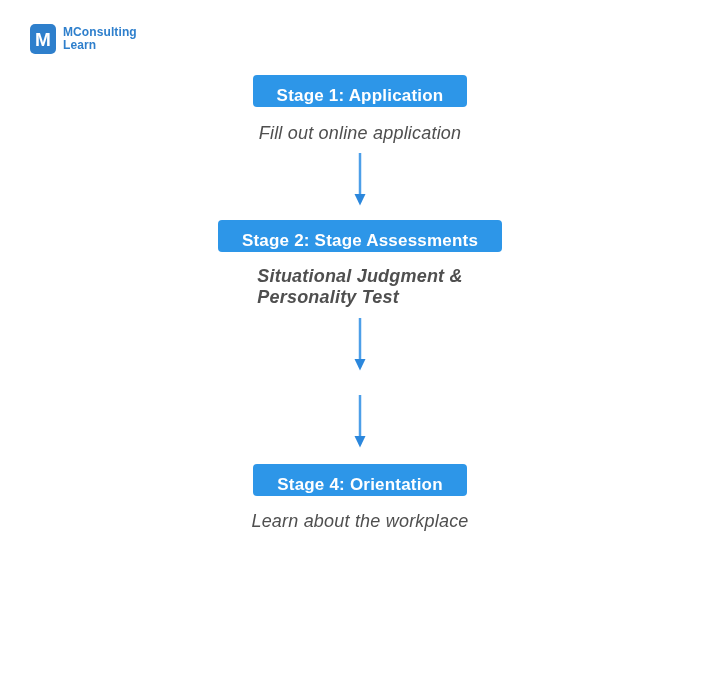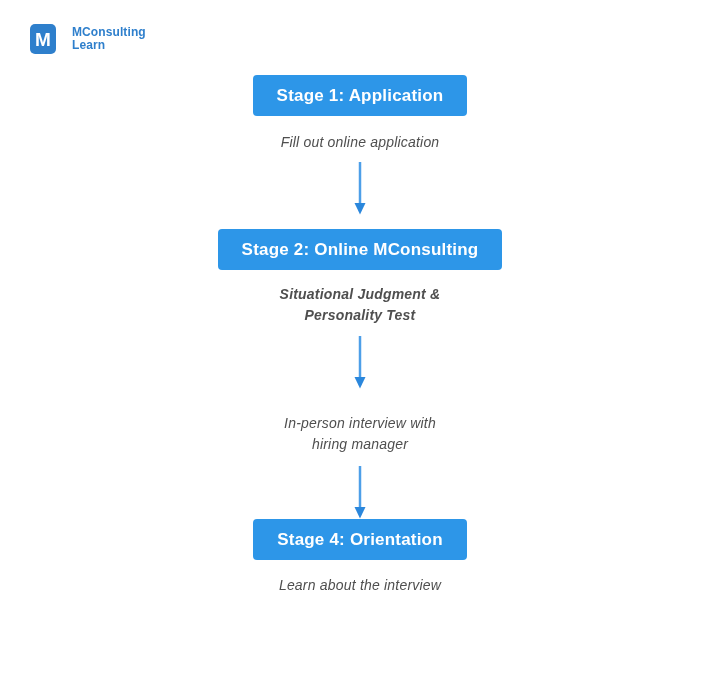--- a/index.html
+++ b/index.html
@@ -34,21 +34,21 @@
     border-radius: 5px;
     display: flex;
     align-items: center;
     justify-content: center;
     color: #ffffff;
     font-weight: bold;
     font-size: 19px;
     line-height: 1;
   }
   .logo-text {
-    margin-left: 16px;
+    margin-left: 7px;
     margin-top: 2px;
     display: flex;
     flex-direction: column;
     color: var(--logo-blue, #2E7FCC);
     font-weight: bold;
     font-size: 12px;
     line-height: 13px;
     letter-spacing: 0.1px;
   }
   
@@ -61,46 +61,45 @@
   .stage {
     display: flex;
     flex-direction: column;
     align-items: center;
   }
   .stage-button {
     background: var(--button-blue, #2D96E8);
     color: #ffffff;
     font-weight: bold;
     font-size: 17px;
-    height: 41px;
+    height: 32px;
     line-height: 41px;
     padding: 0 24px;
     border-radius: 4px;
     letter-spacing: 0.2px;
     white-space: nowrap;
   }
   .stage-subtitle {
     margin: 0;
     font-style: italic;
     color: var(--subtitle-gray, #4F4F4F);
-    font-size: 14px;
+    font-size: 18px;
     line-height: 21px;
-    text-align: center;
     white-space: pre-line;
     letter-spacing: 0.2px;
   }
   .stage-1 .stage-subtitle { margin-top: 16px; }
   .arrow-1 { margin-top: 8px; }
   .stage-2 { margin-top: 14px; }
   .stage-2 .stage-subtitle { margin-top: 14px; font-weight: bold; }
   .arrow-2 { margin-top: 9px; }
   .stage-3 { margin-top: 13px; }
   .stage-3 .stage-subtitle { margin-top: 11px; }
   .arrow-3 { margin-top: 10px; }
-  .stage-4 { }
+  .stage-4 { margin-top: 16px; }
   .stage-4 .stage-subtitle { margin-top: 15px; }
   
   .arrow-line {
     stroke: var(--arrow-line-blue, #4D9FE8);
     stroke-width: 2.5;
   }
   .arrow-head {
     fill: var(--arrow-head-blue, #2B87DC);
   }
 </style>
@@ -125,39 +124,37 @@
       <div class="stage-button">Stage 1: Application</div>
       <p class="stage-subtitle">Fill out online application</p>
     </section>
 
     <svg class="arrow arrow-1" width="16" height="54" viewBox="0 0 16 54" aria-hidden="true">
       <line class="arrow-line" x1="8" y1="1" x2="8" y2="43"></line>
       <path class="arrow-head" d="M2.5 42 L13.5 42 L8 53.5 Z"></path>
     </svg>
 
     <section class="stage stage-2">
-      <div class="stage-button">Stage 2: Online MConsulting</div>
+      <div class="stage-button">Stage 2: Stage Assessments</div>
       <p class="stage-subtitle">Situational Judgment &amp;
 Personality Test</p>
     </section>
 
     <svg class="arrow arrow-2" width="16" height="54" viewBox="0 0 16 54" aria-hidden="true">
       <line class="arrow-line" x1="8" y1="1" x2="8" y2="43"></line>
       <path class="arrow-head" d="M2.5 42 L13.5 42 L8 53.5 Z"></path>
     </svg>
 
     <section class="stage stage-3">
-      <p class="stage-subtitle">In-person interview with
-hiring manager</p>
     </section>
 
     <svg class="arrow arrow-3" width="16" height="54" viewBox="0 0 16 54" aria-hidden="true">
       <line class="arrow-line" x1="8" y1="1" x2="8" y2="43"></line>
       <path class="arrow-head" d="M2.5 42 L13.5 42 L8 53.5 Z"></path>
     </svg>
 
     <section class="stage stage-4">
       <div class="stage-button">Stage 4: Orientation</div>
-      <p class="stage-subtitle">Learn about the interview</p>
+      <p class="stage-subtitle">Learn about the workplace</p>
     </section>
 
   </main>
 </div>
 
 </body></html>

